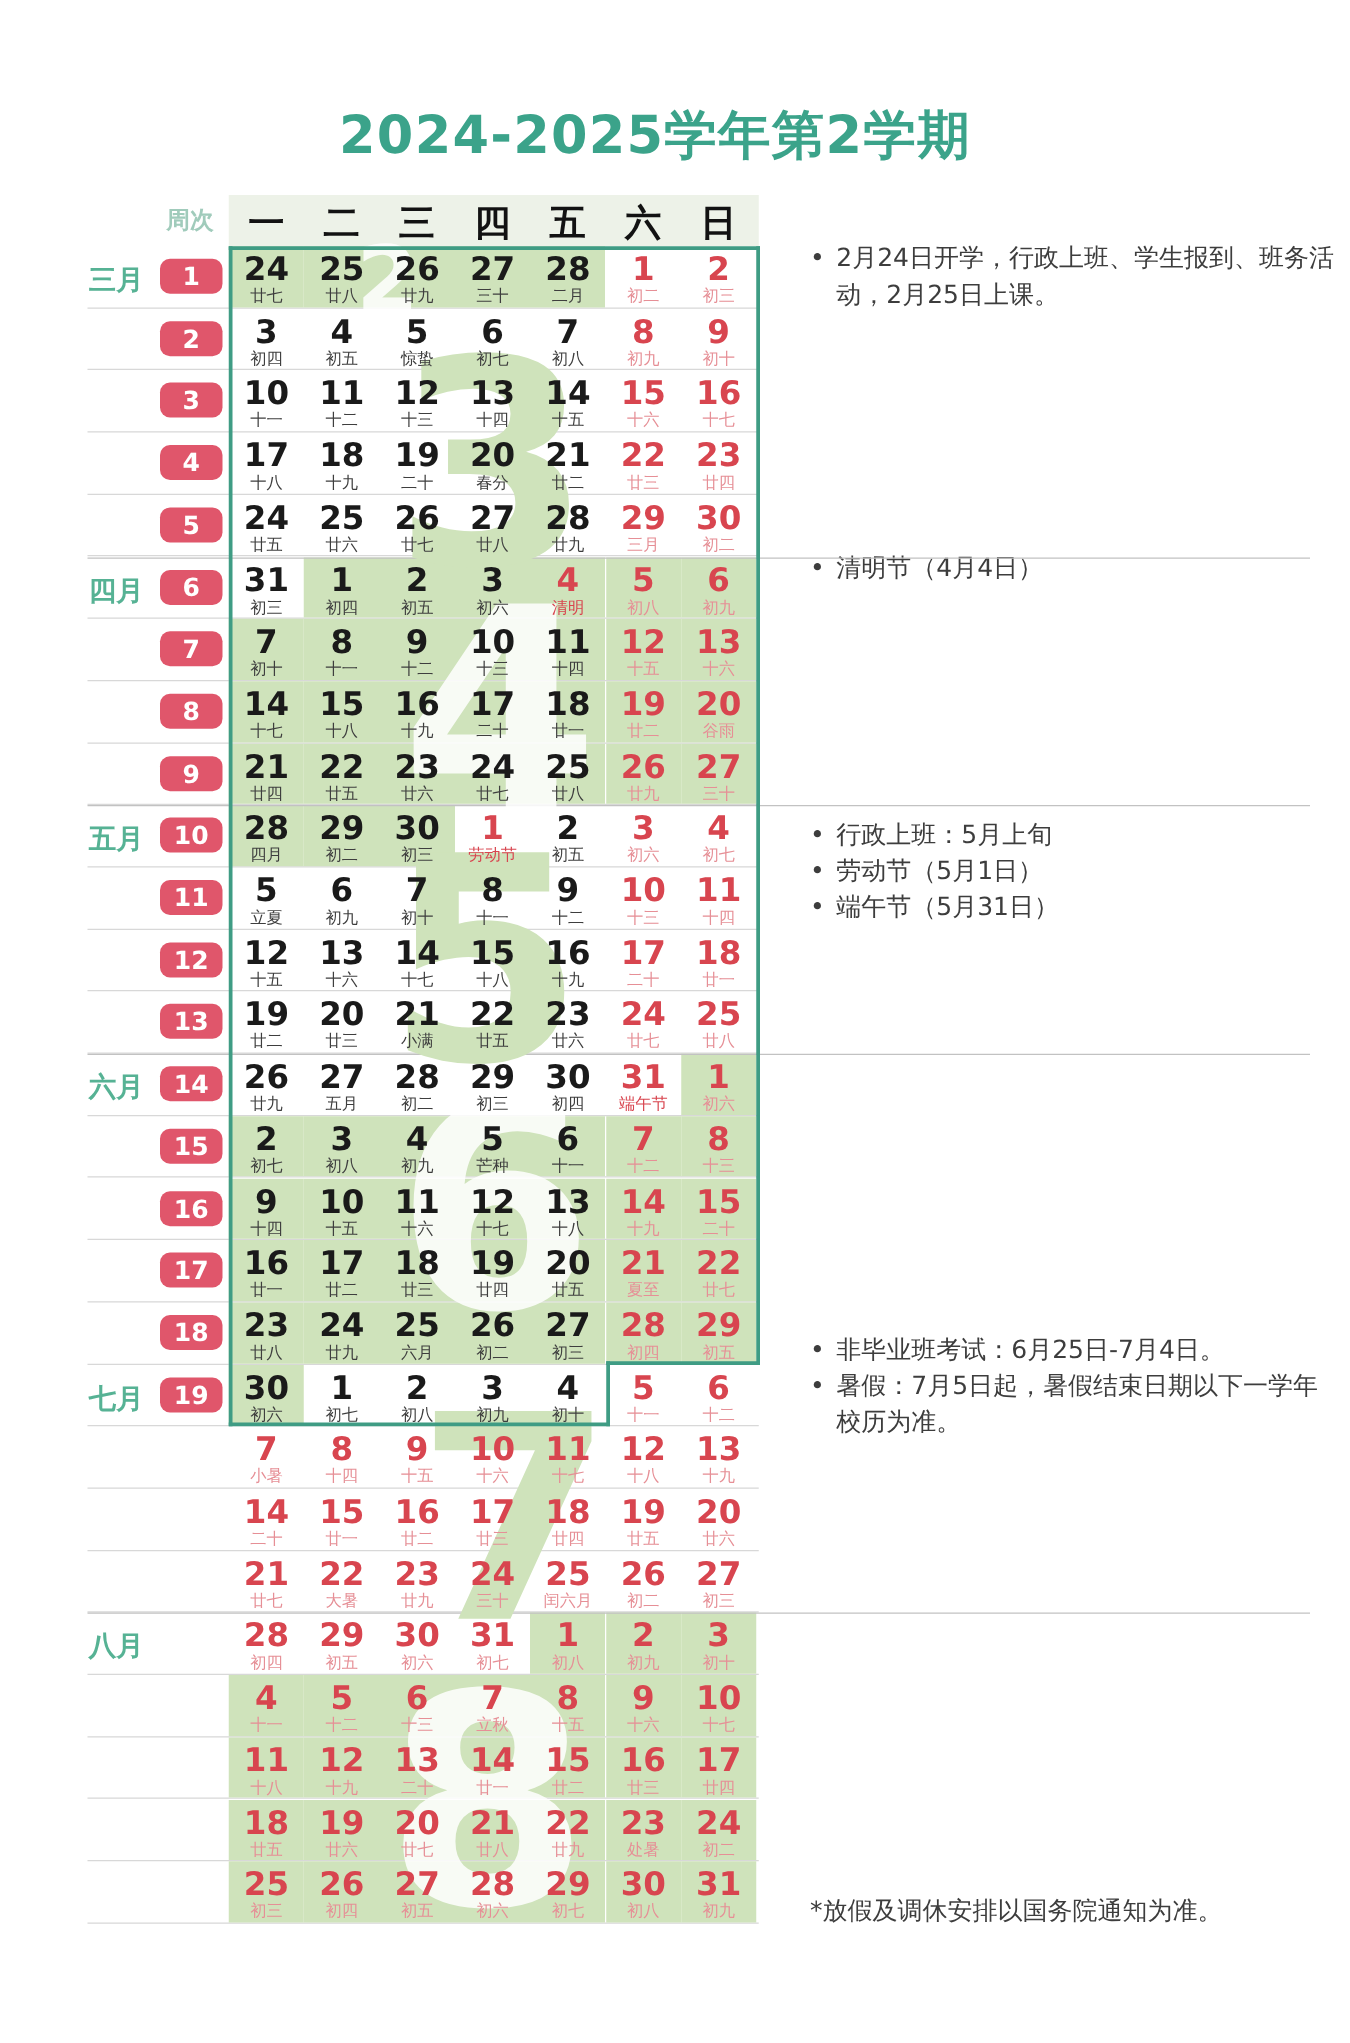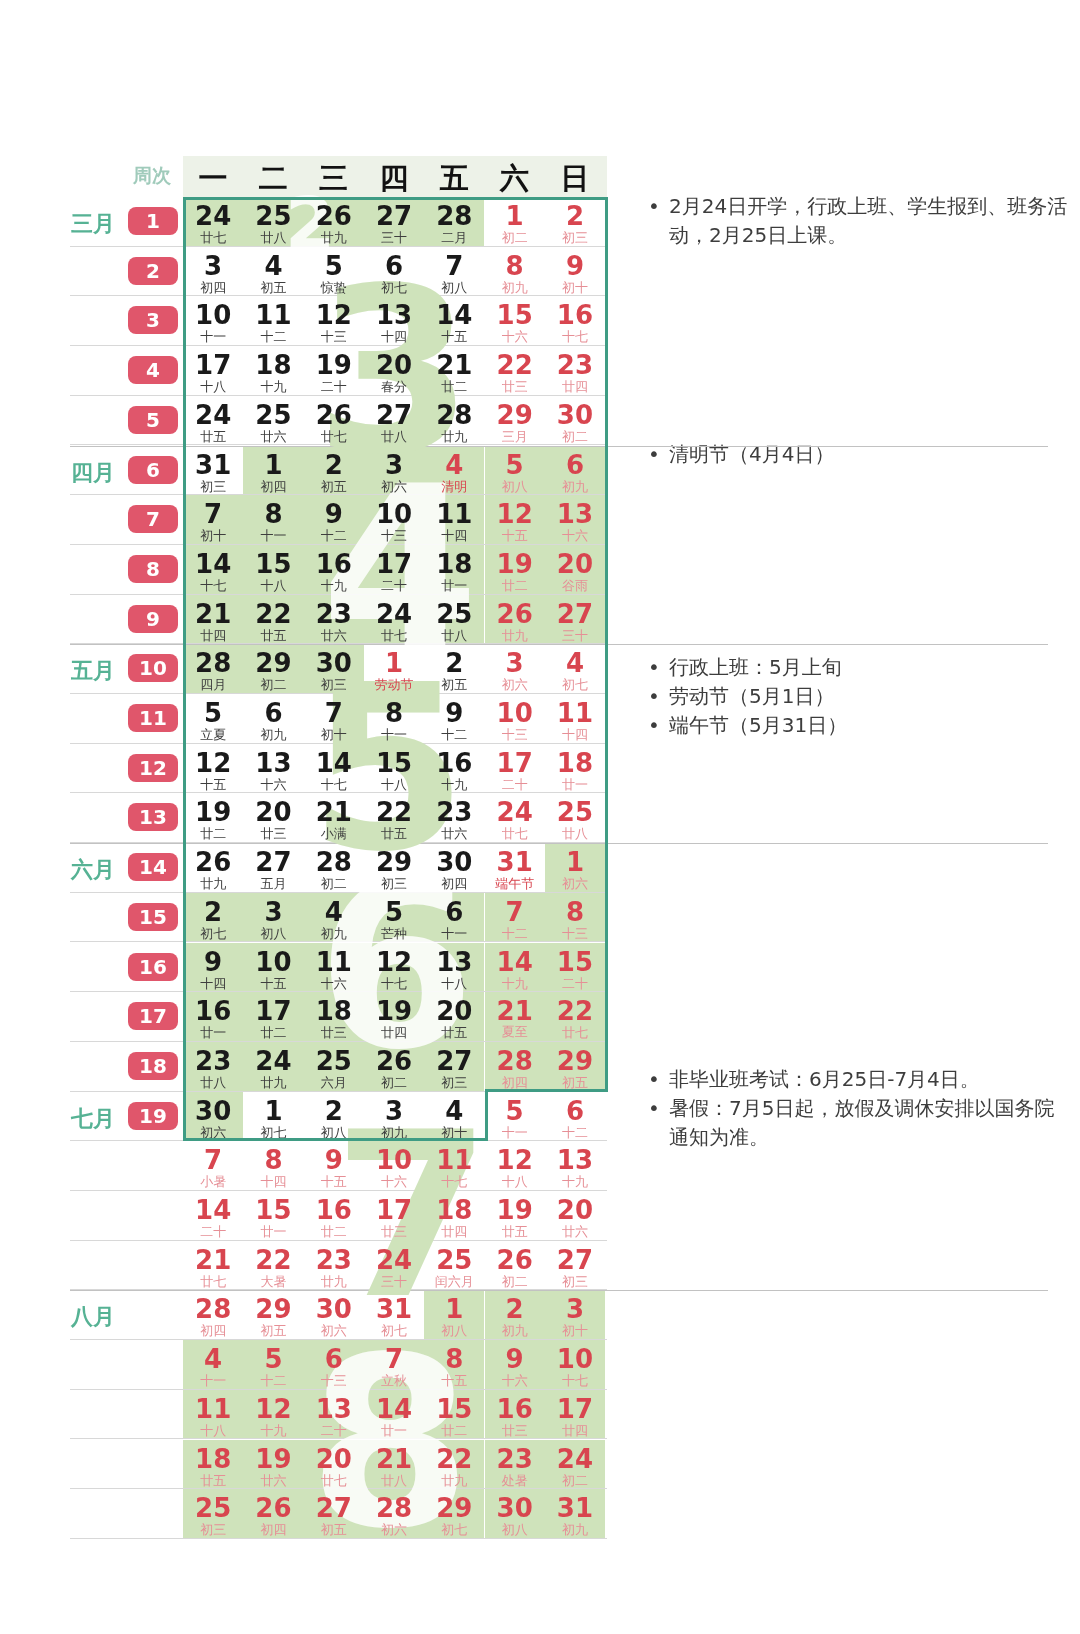--- a/index.html
+++ b/index.html
@@ -27,20 +27,21 @@
   .mline{position:absolute;z-index:1;height:1px;background:#c2c2c2;}
   .note{position:absolute;left:646px;width:402px;font-size:20px;line-height:29px;
         color:#3d3d3d;padding-left:23px;}
   .note:before{content:"\2022";position:absolute;left:2px;top:0;}
   .footnote{position:absolute;left:648px;top:1515px;font-size:20px;color:#3d3d3d;}
 </style>
 </head>
 <body>
 
 <div class="canvas">
+  <h1 class="title" style="color: rgb(59, 163, 138);">2024-2025学年第2学期</h1>
   <div class="headerband" style="background: rgb(237, 242, 232);"></div>
   <div class="weekcol" style="color: rgb(160, 203, 187);">周次</div>
   <div id="dayheads">
       <div class="dayhead" style="left: 183px;">一</div>
       <div class="dayhead" style="left: 243.3px;">二</div>
       <div class="dayhead" style="left: 303.6px;">三</div>
       <div class="dayhead" style="left: 363.9px;">四</div>
       <div class="dayhead" style="left: 424.2px;">五</div>
       <div class="dayhead" style="left: 484.5px;">六</div>
       <div class="dayhead" style="left: 544.8px;">日</div>
@@ -563,21 +564,21 @@
         <div class="cell" style="left: 293.9px; width: 60.3px; background: rgb(207, 227, 187);">
           <span class="num" style="color: rgb(26, 26, 26);">19</span>
           <span class="lun" style="color: rgb(62, 62, 62);">廿四</span>
         </div>
         <div class="cell" style="left: 354.2px; width: 60.3px; background: rgb(207, 227, 187);">
           <span class="num" style="color: rgb(26, 26, 26);">20</span>
           <span class="lun" style="color: rgb(62, 62, 62);">廿五</span>
         </div>
         <div class="cell" style="left: 414.5px; width: 60.3px; background: rgb(207, 227, 187);">
           <span class="num" style="color: rgb(216, 69, 79);">21</span>
-          <span class="lun" style="color: rgb(230, 143, 150); font-family: Liberation Mono, monospace;">夏至</span>
+          <span class="lun" style="color: rgb(230, 143, 150);">夏至</span>
         </div>
         <div class="cell" style="left: 474.8px; width: 60.3px; background: rgb(207, 227, 187);">
           <span class="num" style="color: rgb(216, 69, 79);">22</span>
           <span class="lun" style="color: rgb(230, 143, 150);">廿七</span>
         </div>
       </div>
       <div class="row" style="top: 1041.9px; height: 48.7px; width: 537px;">
         <div class="badge" style="background: rgb(224, 86, 107);">18</div>
         <div class="cell" style="left: 113px; width: 60.3px; background: rgb(207, 227, 187);">
           <span class="num" style="color: rgb(26, 26, 26);">23</span>
@@ -901,15 +902,16 @@
       <div class="teal" style="left: 484.5px; top: 1088.6px; width: 3px; height: 52.7px; background: rgb(63, 156, 132);"></div>
       <div class="teal" style="left: 183px; top: 1138.3px; width: 304.5px; height: 3px; background: rgb(63, 156, 132);"></div>
     </div>
   <div id="notes">
       <div class="note" style="top: 192px;">2月24日开学，行政上班、学生报到、班务活动，2月25日上课。</div>
       <div class="note" style="top: 440px;">清明节（4月4日）</div>
       <div class="note" style="top: 653px;">行政上班：5月上旬</div>
       <div class="note" style="top: 682px;">劳动节（5月1日）</div>
       <div class="note" style="top: 711px;">端午节（5月31日）</div>
       <div class="note" style="top: 1065px;">非毕业班考试：6月25日-7月4日。</div>
-      <div class="note" style="top: 1094px;">暑假：7月5日起，放假及调休安排以国务院通知为准。</div>
+      <div class="note" style="top: 1094px;">暑假：7月5日起，暑假结束日期以下一学年校历为准。</div>
     </div>
+  <div class="footnote">*放假及调休安排以国务院通知为准。</div>
 </div>
 
 </body></html>

